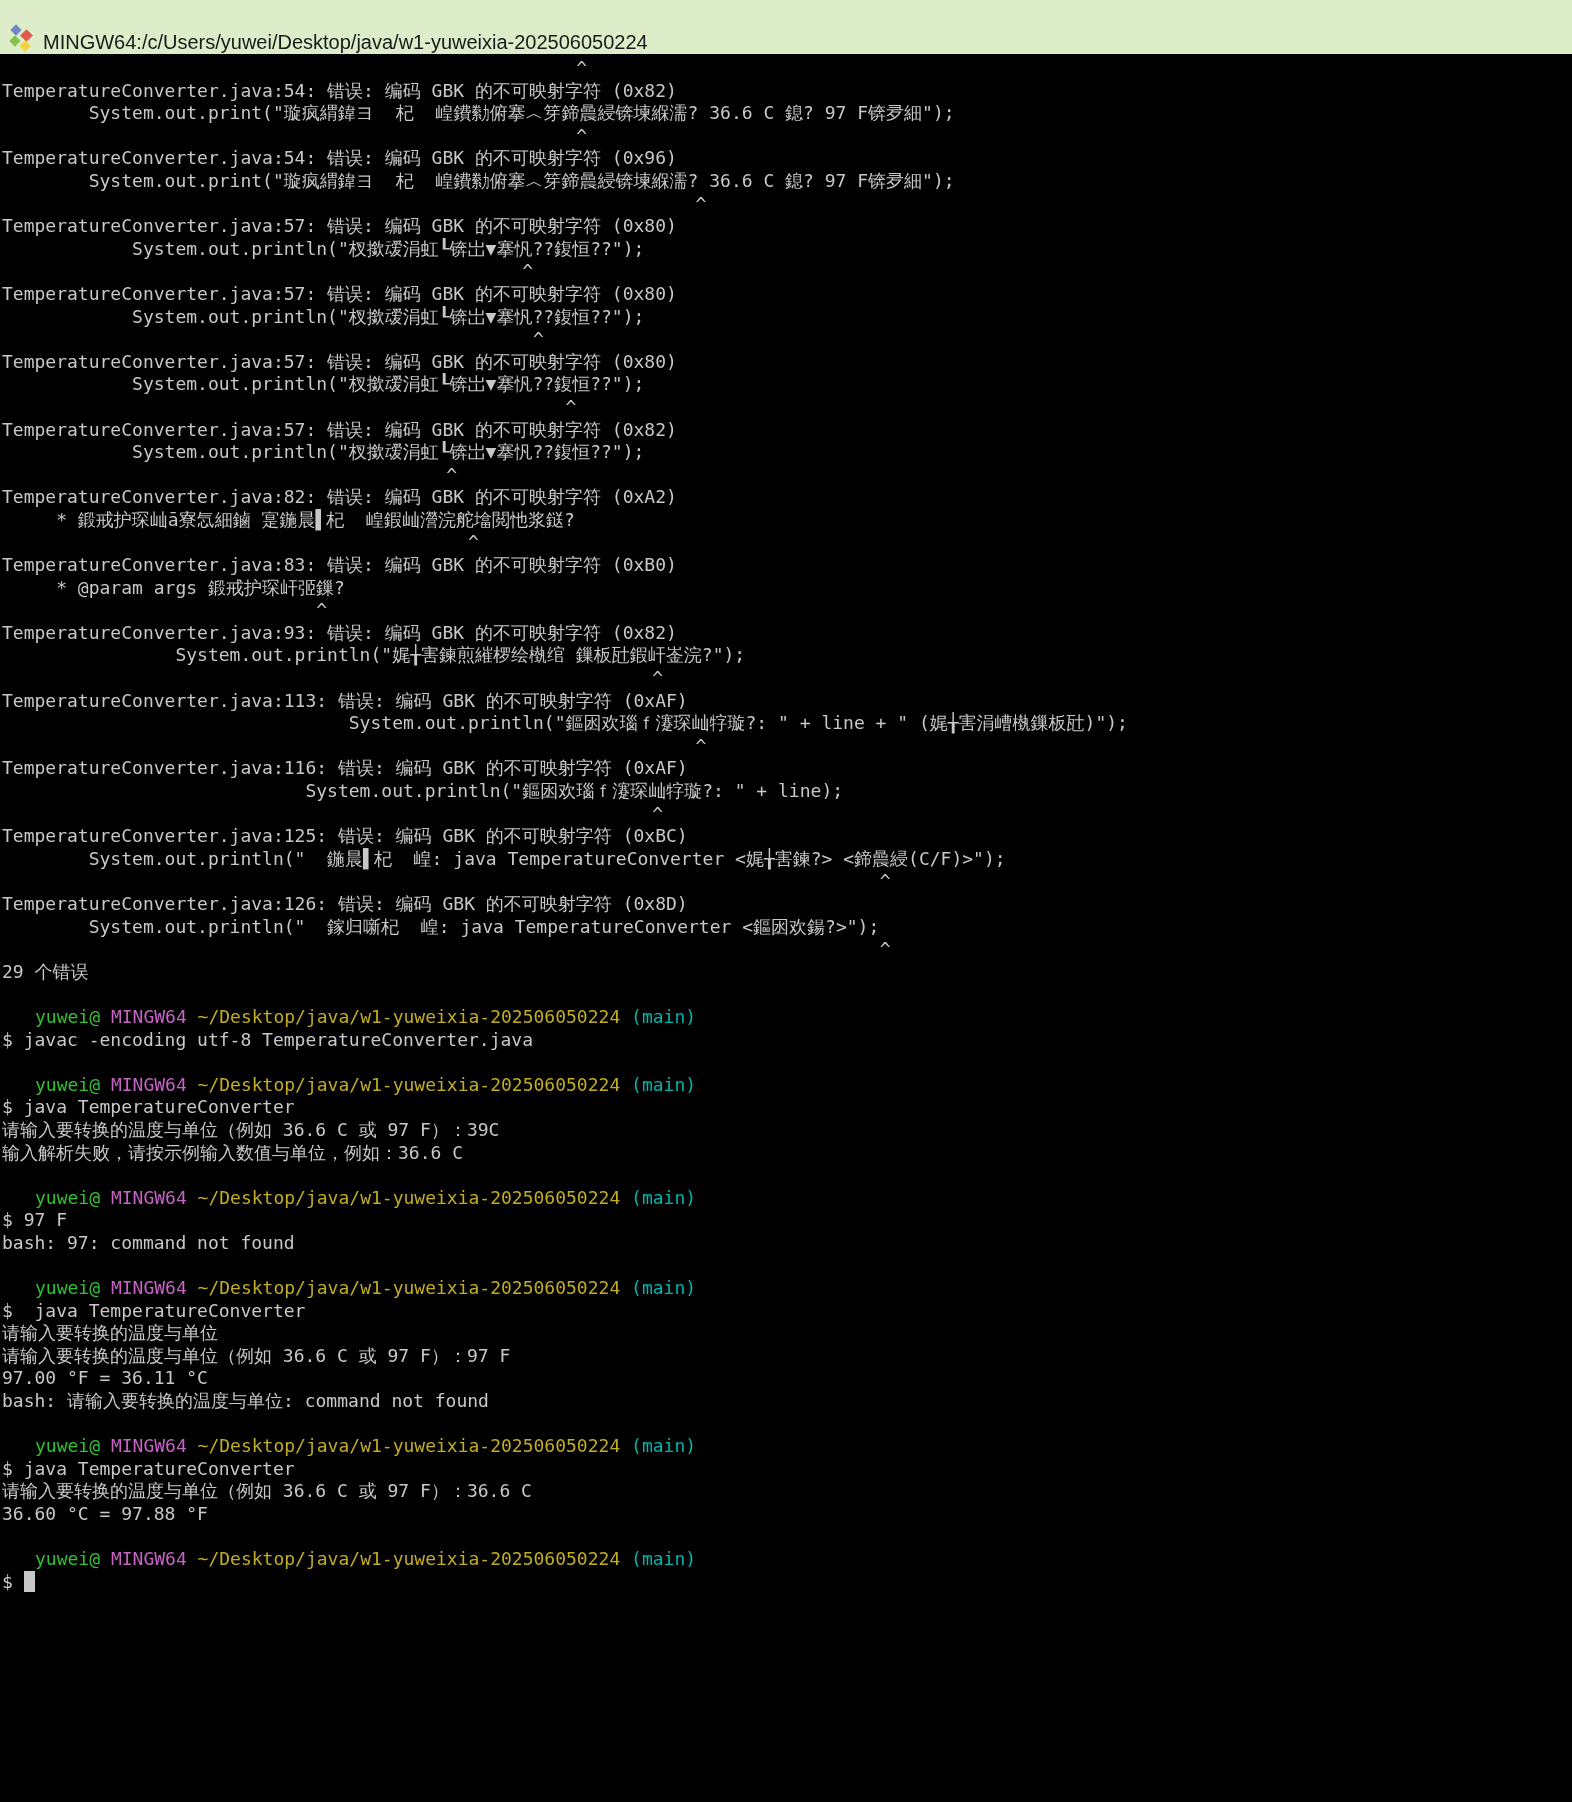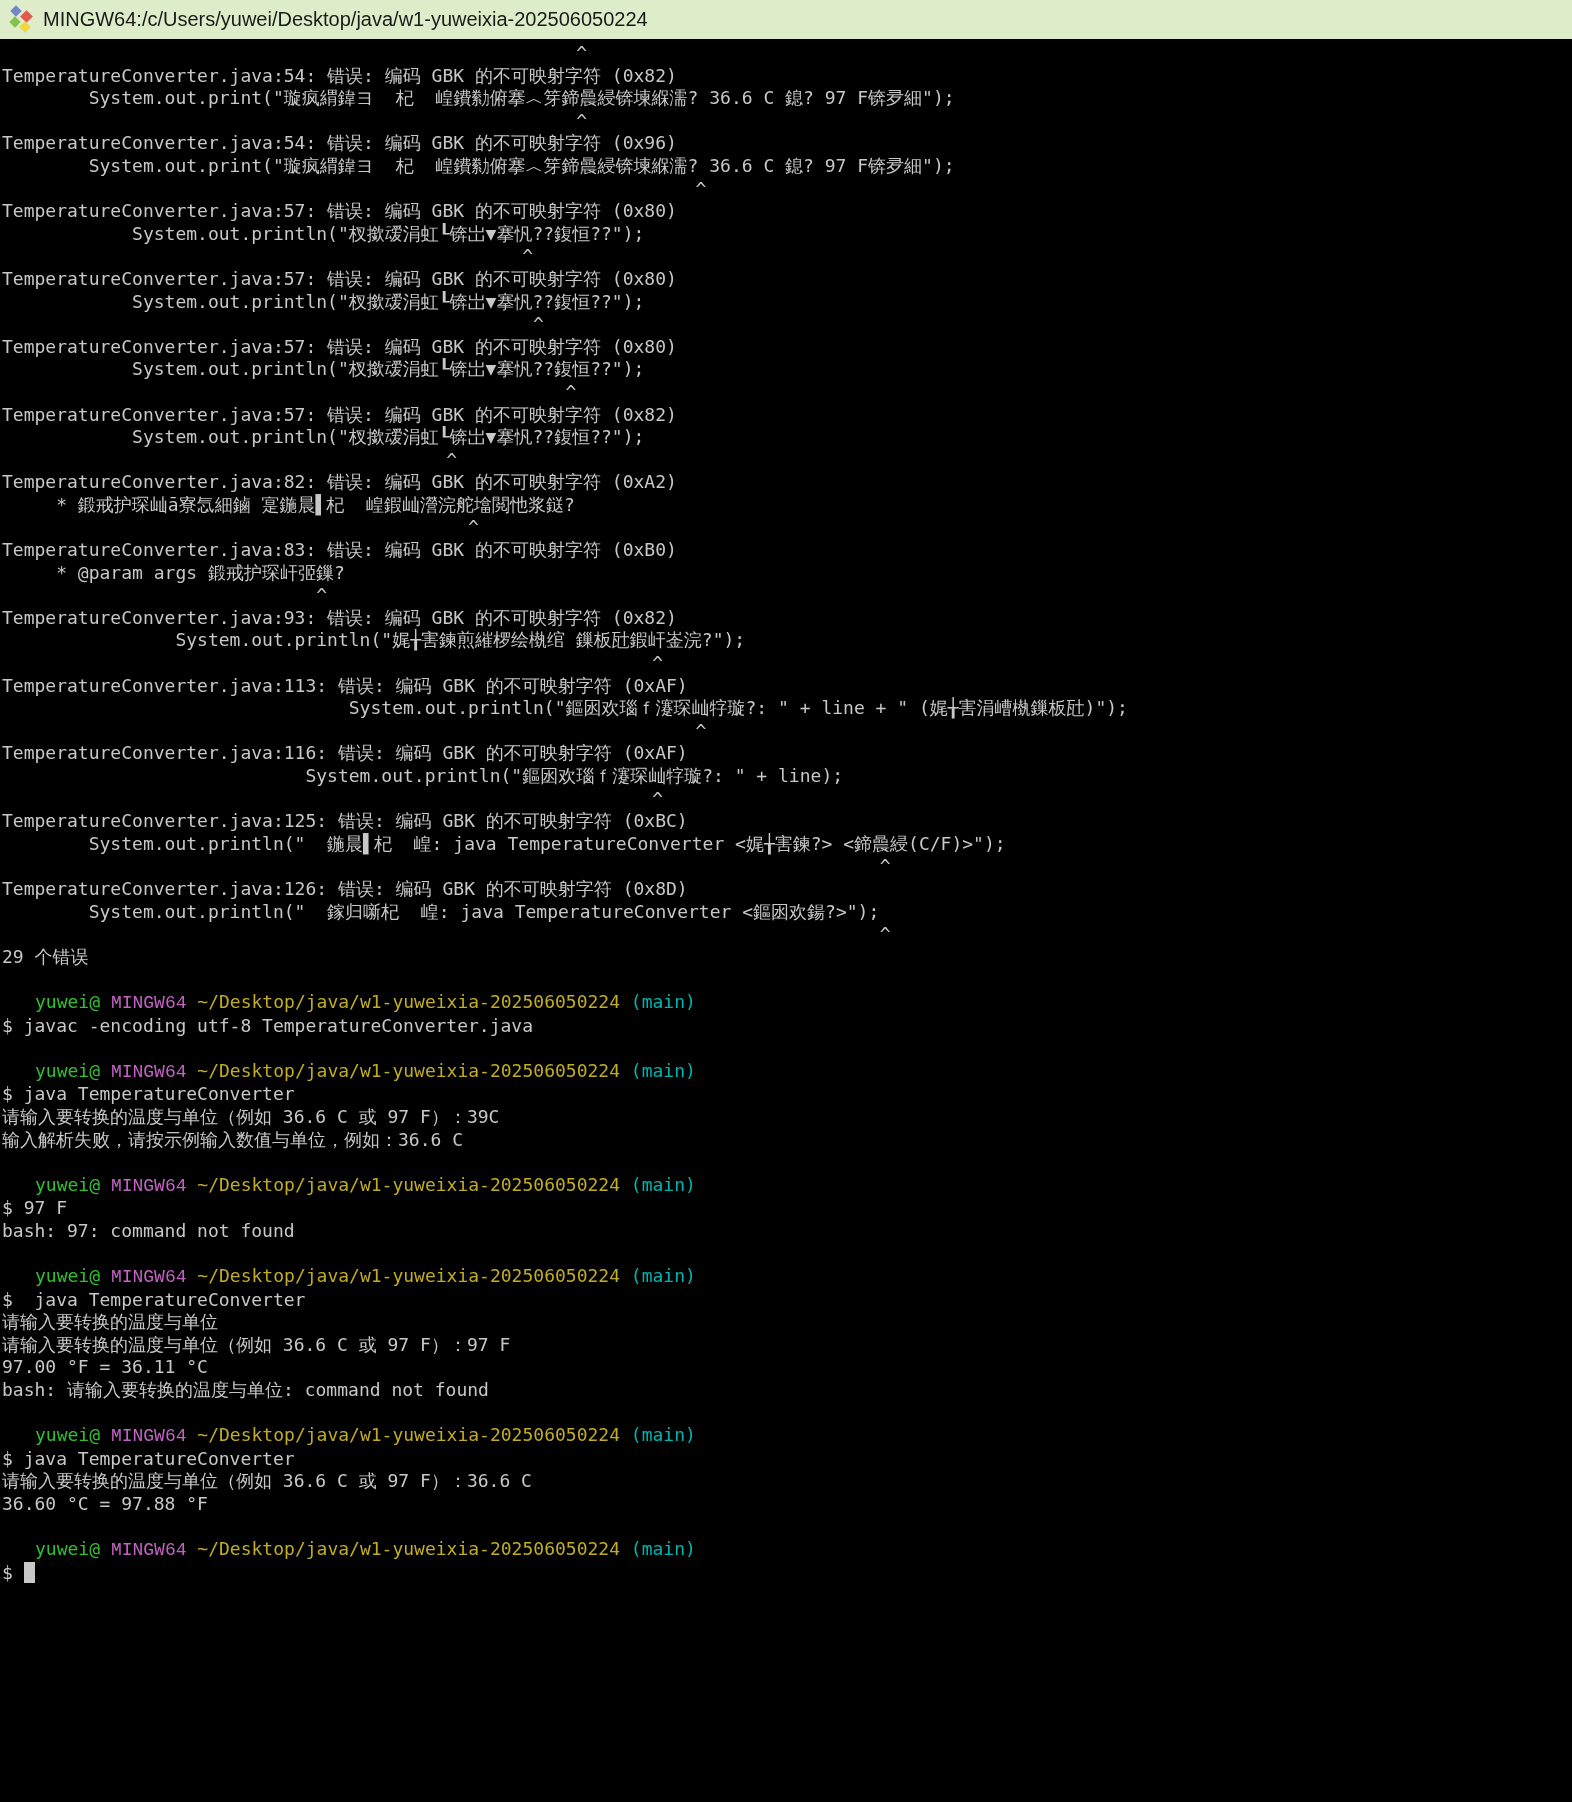--- a/index.html
+++ b/index.html
@@ -3,40 +3,40 @@
 <meta charset="utf-8">
 <style>
   html, body { margin: 0; padding: 0; }
   body {
     width: 1572px; height: 1802px;
     background: var(--background, #000);
     overflow: hidden;
     font-family: "DejaVu Sans Mono", "Liberation Mono", monospace;
   }
   .titlebar {
-    height: 39px;
+    height: 54px;
     background: var(--titlebar_bg, #ddedca);
     color: var(--titlebar_fg, #1a1a1a);
-    display: flex; align-items: center;
+    display: flex; align-items: flex-end;
     padding-left: 7px; gap: 8px;
     font-family: "Liberation Sans", sans-serif;
     font-size: 20px;
     box-sizing: border-box;
   }
   .titlebar .logo { flex: 0 0 auto; display: block; }
   .terminal {
     padding: 3px 0 0 2px;
     font-size: 18px;
     line-height: 22.6px;
     color: var(--foreground, #bfbfbf);
     white-space: pre;
   }
   .line { min-height: 22.6px; }
   .c-green   { color: var(--prompt_user_green, #2fc12f); margin-left: 33px; }
-  .c-magenta { color: var(--prompt_host_magenta, #c563c5); font-family: Liberation Mono, monospace; }
+  .c-magenta { color: var(--prompt_host_magenta, #c563c5); }
   .c-yellow  { color: var(--prompt_path_yellow, #c2ad22); }
   .c-cyan    { color: var(--prompt_branch_cyan, #00b5ad); }
   .c-cursor  { background: var(--foreground, #bfbfbf); color: #000; }
 </style>
 </head>
 <body>
 
 <div class="titlebar">
   <svg class="logo" width="28" height="30" viewBox="0 0 28 30" aria-hidden="true">
     <rect x="5" y="2" width="8" height="8" fill="var(--logo_blue)" transform="rotate(45 9 6)"></rect>

